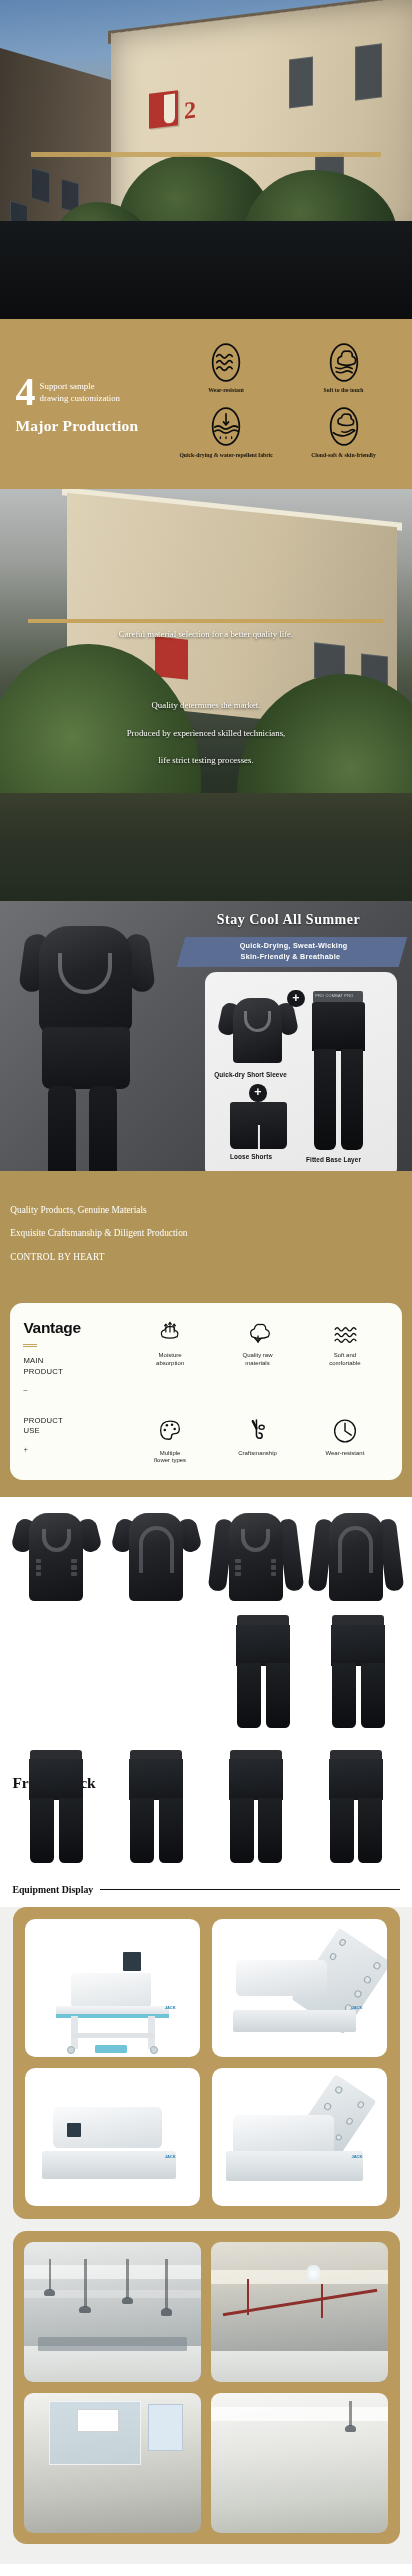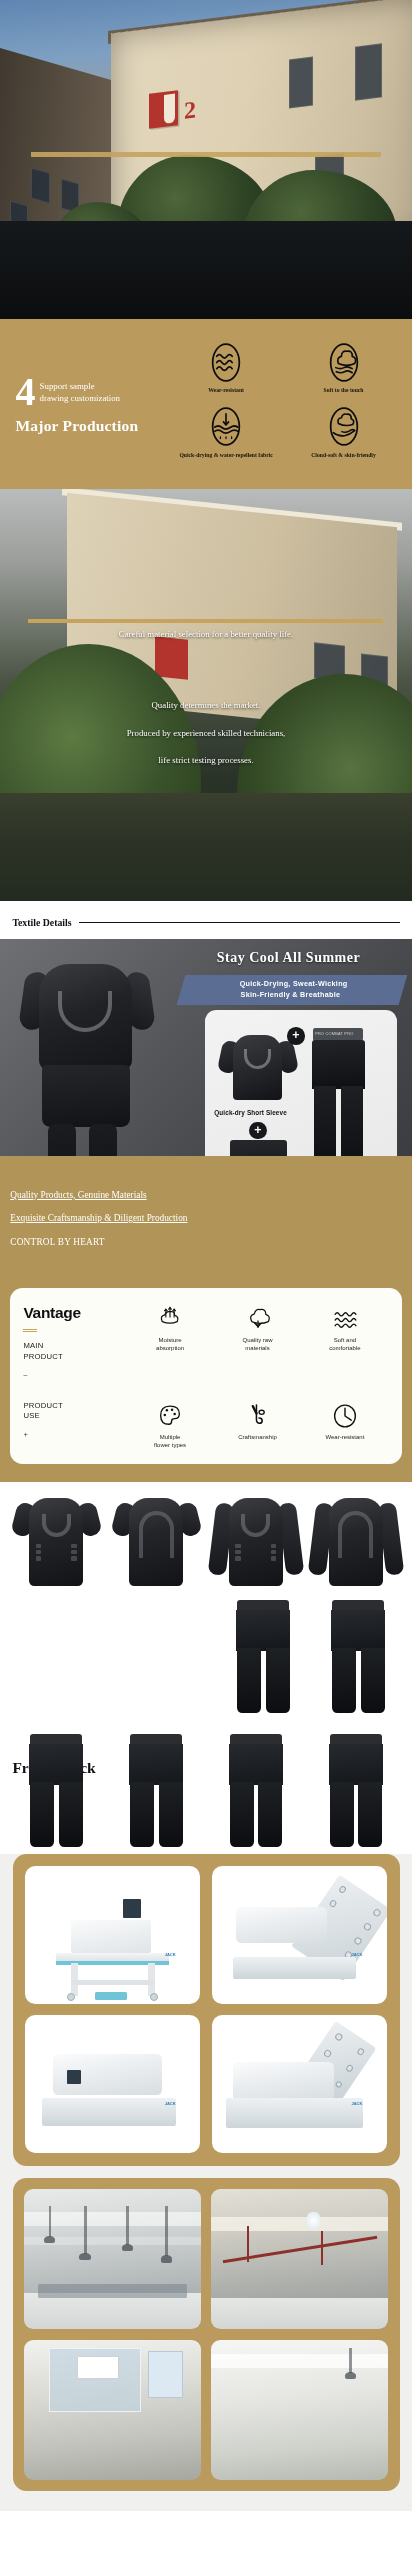--- a/index.html
+++ b/index.html
@@ -152,21 +152,21 @@
     display:flex; align-items:center; padding:15.5px 12.4px 11.3px 12.4px; background:#fff;
   }
   .sec-head h2 {
     font-size:9.8px; font-weight:700; color:#111; white-space:nowrap;
     font-family:"Liberation Serif",serif;
   }
   .sec-rule { flex:1; height:1px; background:#111; margin-left:7.2px; }
 
   
   .cool {
-    position:relative; width:412px; height:217px; overflow:hidden;
+    position:relative; width:412px; height:270px; overflow:hidden;
     background:linear-gradient(135deg,#6e7074 0%,#56585c 40%,#47484c 70%,#3c3d41 100%);
     padding-left:17px;
   }
   .cool-model{
     position:absolute; left:9.3px; top:12.4px; width:155px; height:278px;
   }
   .mdl-torso{
     position:absolute; left:30px; top:12.4px; width:93px; height:106px;
     background:linear-gradient(160deg,#3a3c40 0%,#202226 45%,#141519 100%);
     border-radius:30px 30px 9.3px 9.3px;
@@ -245,21 +245,20 @@
   
   .choose { width:412px; background:#b19558; padding:20.6px 0 24px 0; }
   .choose h2 {
     color:#fff; font-size:16px; font-weight:700; line-height:1.55; padding-left:10.3px;
     font-family:"Liberation Serif",serif;
   }
   .choose .lines { padding-left:10.3px; margin-top:13.4px; }
   .choose .lines p {
     color:#fff; font-size:9.3px; margin-bottom:13.4px;
     font-family:"Liberation Serif",serif;
-    text-decoration:underline;
   }
   .choose .ctrl {
     color:#fff; font-size:9.3px; padding-left:10.3px; letter-spacing:0.2px;
     font-family:"Liberation Serif",serif;
   }
 
   
   .vwrap { width:412px; background:#b19558; padding:17.5px 0 17.5px 0; }
   .vcard {
     width:392px; margin:0 auto; background:#fdfdf8; border-radius:12.4px;
@@ -478,24 +477,20 @@
     <div class="proc-title-ul"></div>
     <div class="proc-sub">Careful material selection for a better quality life.</div>
 
     <div class="proc-lines">
       <p>Quality determines the market.</p>
       <p>Produced by experienced skilled technicians,</p>
       <p>life strict testing processes.</p>
     </div>
   </section>
 
-  <div class="sec-head">
-    <h2>Textile Details</h2>
-    <div class="sec-rule"></div>
-  </div>
 
   <section class="cool">
     <div class="cool-model">
       <div class="mdl-sleeveL"></div>
       <div class="mdl-sleeveR"></div>
       <div class="mdl-torso"></div>
       <div class="mdl-chev"></div>
       <div class="mdl-shorts"></div>
       <div class="mdl-legL"></div>
       <div class="mdl-legR"></div>
@@ -750,20 +745,24 @@
       </div>
       <div class="pant">
         <div class="p-waist"></div>
         <div class="p-hip"></div>
         <div class="p-l"></div>
         <div class="p-r"></div>
       </div>
     </div>
   </section>
 
+  <div class="sec-head">
+    <h2>Equipment Display</h2>
+    <div class="sec-rule"></div>
+  </div>
 
   <section class="eqwrap">
     <div class="eqpanel">
       <div class="eqgrid">
 
         <div class="eqcell">
           <div class="mach">
             <div class="m-screen" style="left:56%;bottom:62%;width:10%;height:14%;"></div>
             <div class="m-head"></div>
             <div class="m-table"></div>

